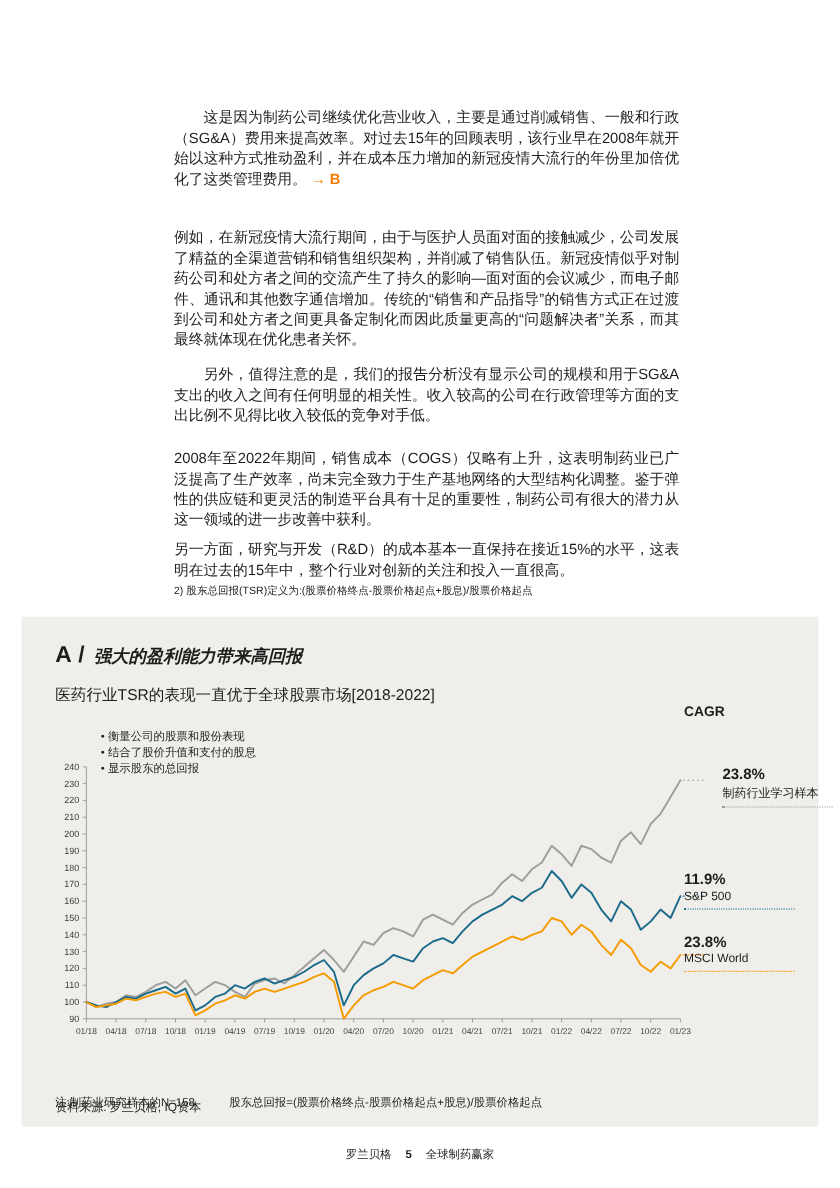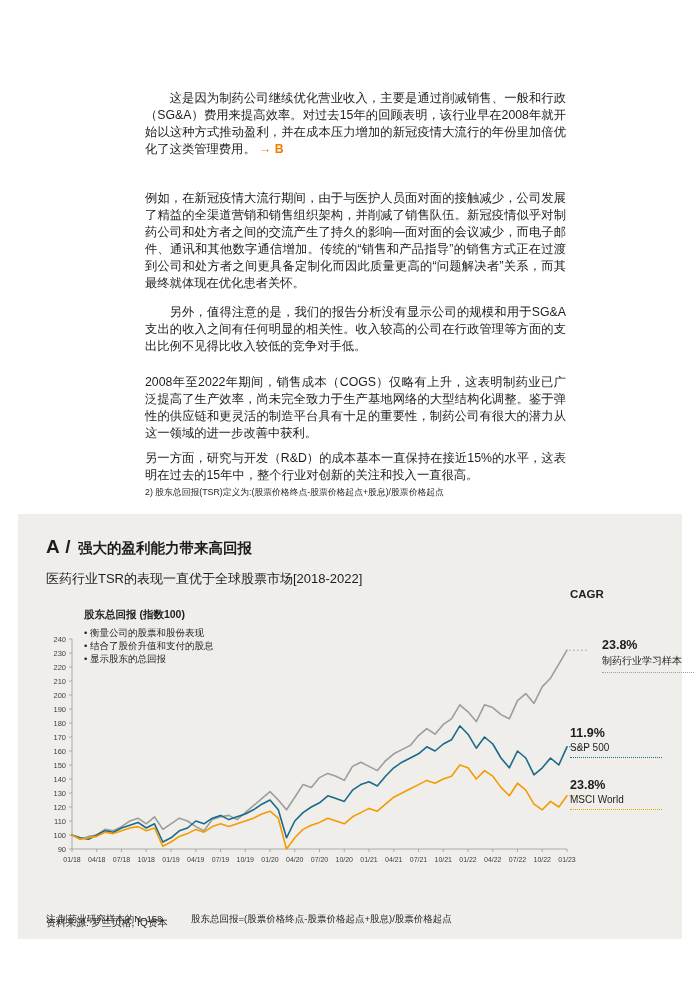--- a/index.html
+++ b/index.html
@@ -13,21 +13,21 @@
   }
   .para.indent{text-indent:2em;}
   .marker{color:#ef7d00;font-weight:bold;white-space:nowrap;}
   .footnote{position:absolute;left:145px;top:487px;font-size:8.8px;color:#1d1d1b;}
   .panel{
     position:absolute;left:18px;top:514px;width:664px;height:425px;
     background:#efeeeb;
   }
   .panel-title-row{position:absolute;left:28px;top:22px;display:flex;align-items:baseline;gap:7px;}
   .panel-label{font-size:19px;font-weight:bold;letter-spacing:0.5px;}
-  .panel-title{font-size:14.5px;font-weight:bold;}
+  .panel-title{font-size:14.5px;font-weight:bold;font-style:italic;}
   .panel-subtitle{position:absolute;left:28px;top:56px;font-size:13px;}
   .chart-wrap{position:absolute;left:14px;top:100px;width:560px;height:260px;}
   svg{font-family:inherit;display:block;}
   .legend{position:absolute;left:66px;top:94px;width:220px;}
   .legend-title{font-size:10.5px;font-weight:bold;margin-bottom:4px;}
   .legend-bullet{font-size:9.5px;line-height:13px;}
   .legend-bullet::before{content:"•  ";}
   .cagr-col{position:absolute;left:552px;top:74px;width:106px;}
   .cagr-header{font-size:11.5px;font-weight:bold;}
   .cagr-entry{position:absolute;left:0;width:100%;}
@@ -148,21 +148,20 @@
           <polyline points="40.0,221.0 48.3,225.2 56.5,222.4 64.8,221.0 73.0,215.4 81.3,216.8 89.5,212.6 97.8,207.0 106.0,204.2 114.3,209.8 122.5,202.8 130.8,215.4 139.0,209.8 147.3,204.2 155.5,207.0 163.8,212.6 172.0,216.8 180.3,205.6 188.5,202.8 196.8,201.4 205.0,205.6 213.3,198.6 221.5,191.6 229.8,184.6 238.0,177.6 246.3,186.0 254.5,195.8 262.8,183.2 271.0,170.6 279.3,173.4 287.5,163.6 295.8,159.4 304.0,162.2 312.3,166.4 320.5,152.4 328.8,148.2 337.0,152.4 345.3,156.6 353.5,146.8 361.8,139.8 370.0,135.6 378.3,131.4 386.5,121.6 394.8,114.6 403.0,120.2 411.3,110.4 419.5,104.8 427.8,90.8 436.0,97.8 444.3,107.6 452.5,90.8 460.8,93.6 469.0,100.6 477.3,104.8 485.5,86.6 493.8,79.6 502.0,89.4 510.3,72.6 518.5,64.2 526.8,50.2 535.0,36.2" fill="none" stroke="#9d9d9c" stroke-width="1.6" stroke-linejoin="round" stroke-linecap="round"></polyline>
           <line x1="537" y1="36.19999999999999" x2="557" y2="36.19999999999999" stroke="#9d9d9c" stroke-width="1" stroke-dasharray="1.5 2.5"></line>
           <polyline points="40.0,221.0 48.3,223.8 56.5,225.2 64.8,221.0 73.0,216.8 81.3,218.2 89.5,214.0 97.8,211.2 106.0,208.4 114.3,214.0 122.5,209.8 130.8,228.0 139.0,223.8 147.3,216.8 155.5,214.0 163.8,207.0 172.0,209.8 180.3,204.2 188.5,201.4 196.8,205.6 205.0,202.8 213.3,200.0 221.5,195.8 229.8,190.2 238.0,186.0 246.3,195.8 254.5,223.8 262.8,207.0 271.0,198.6 279.3,193.0 287.5,188.8 295.8,181.8 304.0,184.6 312.3,187.4 320.5,176.2 328.8,170.6 337.0,167.8 345.3,172.0 353.5,162.2 361.8,153.8 370.0,148.2 378.3,144.0 386.5,139.8 394.8,132.8 403.0,137.0 411.3,130.0 419.5,125.8 427.8,111.8 436.0,120.2 444.3,134.2 452.5,123.0 460.8,130.0 469.0,144.0 477.3,153.8 485.5,137.0 493.8,144.0 502.0,160.8 510.3,153.8 518.5,144.0 526.8,151.0 535.0,132.8" fill="none" stroke="#1b6a8a" stroke-width="1.6" stroke-linejoin="round" stroke-linecap="round"></polyline>
           <line x1="537" y1="132.8" x2="557" y2="132.8" stroke="#1b6a8a" stroke-width="1" stroke-dasharray="1.5 2.5"></line>
           <polyline points="40.0,221.0 48.3,225.2 56.5,223.8 64.8,222.4 73.0,218.2 81.3,219.6 89.5,216.8 97.8,214.0 106.0,212.6 114.3,216.8 122.5,214.0 130.8,232.2 139.0,228.0 147.3,222.4 155.5,219.6 163.8,215.4 172.0,218.2 180.3,212.6 188.5,209.8 196.8,212.6 205.0,209.8 213.3,207.0 221.5,204.2 229.8,200.0 238.0,197.2 246.3,204.2 254.5,235.0 262.8,223.8 271.0,215.4 279.3,211.2 287.5,208.4 295.8,204.2 304.0,207.0 312.3,209.8 320.5,202.8 328.8,198.6 337.0,194.4 345.3,197.2 353.5,190.2 361.8,183.2 370.0,179.0 378.3,174.8 386.5,170.6 394.8,166.4 403.0,169.2 411.3,165.0 419.5,162.2 427.8,151.0 436.0,153.8 444.3,165.0 452.5,156.6 460.8,162.2 469.0,173.4 477.3,181.8 485.5,169.2 493.8,176.2 502.0,190.2 510.3,195.8 518.5,187.4 526.8,193.0 535.0,181.8" fill="none" stroke="#f59b00" stroke-width="1.6" stroke-linejoin="round" stroke-linecap="round"></polyline>
           <line x1="537" y1="181.8" x2="557" y2="181.8" stroke="#f59b00" stroke-width="1" stroke-dasharray="1.5 2.5"></line>
         </svg>
     </div>
 
     <div class="legend">
-      <div class="legend-title">股东总回报 (指数100)</div>
       <div class="legend-bullet">衡量公司的股票和股份表现</div>
       <div class="legend-bullet">结合了股价升值和支付的股息</div>
       <div class="legend-bullet">显示股东的总回报</div>
     </div>
 
     <div class="cagr-col">
       <div class="cagr-header">CAGR</div>
       <div class="cagr-entry e0">
         <div class="cagr-value">23.8%</div>
         <div class="cagr-label">制药行业学习样本</div>
@@ -180,14 +179,19 @@
       </div>
     </div>
 
     <div class="chart-note">
       <span>注:制药业研究样本的N=158</span>
       <span class="sep">股东总回报=(股票价格终点-股票价格起点+股息)/股票价格起点</span>
     </div>
     <div class="chart-source">资料来源: 罗兰贝格, IQ资本</div>
   </div>
 
+  <div class="footer">
+    <span>罗兰贝格</span>
+    <span class="pagenum">5</span>
+    <span>全球制药赢家</span>
+  </div>
 
 </div>
 
 </body></html>

